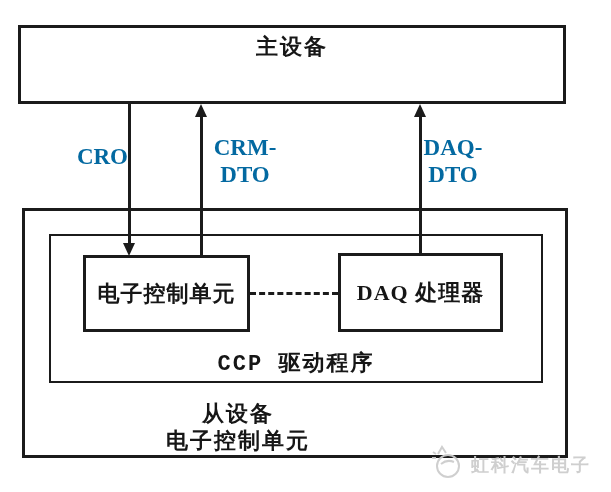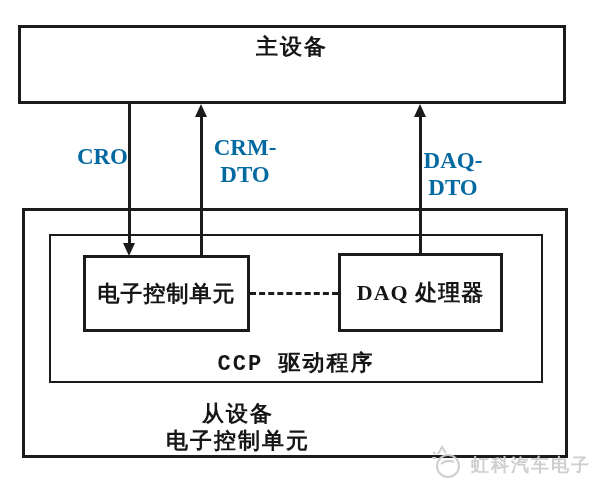--- a/index.html
+++ b/index.html
@@ -63,21 +63,21 @@
   }
   .flow-label {
     position: absolute;
     font-size: 23px;
     font-weight: 600;
     line-height: 27px;
     color: #0369a1;
   }
   #cro-label   { left: 58px;  top: 143px; width: 70px; text-align: right; }
   #crm-label   { left: 212px; top: 134px; width: 66px; text-align: center; }
-  #daqdto-label{ left: 420px; top: 134px; width: 66px; text-align: center; margin-top: 13px; }
+  #daqdto-label{ left: 420px; top: 134px; width: 66px; text-align: center; }
 
   
   #master-box { left: 18px; top: 25px;  width: 548px; height: 79px; }
   #slave-box  { left: 22px; top: 208px; width: 546px; height: 250px; }
   #ccp-box    { left: 49px; top: 234px; width: 494px; height: 149px; }
   #cmd-box    { left: 83px; top: 255px; width: 167px; height: 77px; }
   #daq-box    { left: 338px; top: 253px; width: 165px; height: 79px; }
 
   #master-title { left: 18px; top: 35px;  width: 548px; }
   #ccp-title    { left: 49px; top: 351px; width: 494px; }

